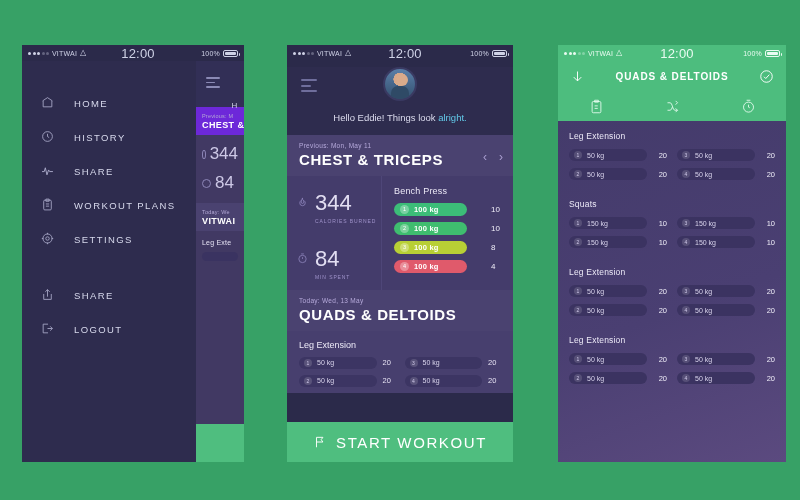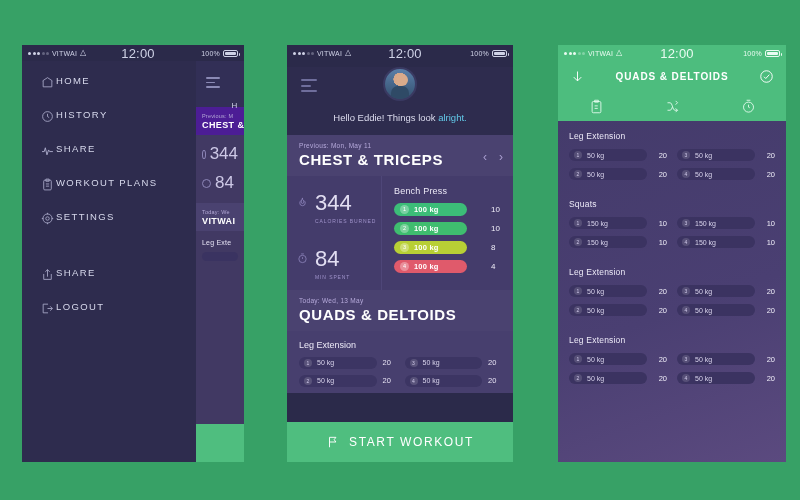--- a/index.html
+++ b/index.html
@@ -32,33 +32,33 @@
   .wifi{font-size:8px;line-height:1;}
   .sb-time{position:absolute;left:10px;right:0;text-align:center;font-size:13px;}
   .sb-right{margin-left:auto;display:flex;align-items:center;gap:3px;}
   .batt{width:15px;height:7px;border:1px solid currentColor;border-radius:2px;position:relative;box-sizing:border-box;padding:1px;}
   .batt:after{content:"";position:absolute;right:-3px;top:2px;width:1.5px;height:3px;background:currentColor;border-radius:0 1px 1px 0;}
   .batt i{display:block;height:100%;width:100%;background:currentColor;border-radius:1px;}
 
   
   .drawer{position:absolute;inset:16px 0 0 0;background:#2e2c4e;}
   .menu{padding:14px 0 0 18px;}
-  .mitem{display:flex;align-items:flex-start;height:34px;gap:2px;cursor:pointer;}
+  .mitem{display:flex;align-items:flex-end;height:34px;gap:20px;cursor:pointer;}
   .mitem .lbl{font-size:9.5px;letter-spacing:1.4px;color:#d7d9ec;}
   .mitem .ico{width:14px;height:14px;display:flex;align-items:center;justify-content:center;color:#a9a9c9;}
   .mitem .ico svg{width:13px;height:13px;display:block;}
   .menu-gap{height:22px;}
   
   .peek{position:absolute;top:16px;right:0;width:48px;bottom:0;background:#413963;overflow:hidden;}
   .peek-top{height:46px;background:#322f56;position:relative;}
   .peek-burger{position:absolute;left:10px;top:16px;}
   .peek-burger i{display:block;height:1.5px;background:#8b8ab5;border-radius:1px;margin-bottom:3px;}
   .peek-burger i:nth-child(1){width:14px}.peek-burger i:nth-child(2){width:9px}.peek-burger i:nth-child(3){width:14px}
   .peek-h{position:absolute;right:6px;top:40px;font-size:8px;color:#cfcfe6;letter-spacing:.6px;}
-  .peek-card{background:#4c1d95;padding:6px 6px 5px;}
+  .peek-card{background:#6d28d9;padding:6px 6px 5px;}
   .peek-small{font-size:5.5px;color:#b3a8d6;letter-spacing:.2px;}
   .peek-title{font-size:9px;color:#fff;font-weight:bold;letter-spacing:.4px;margin-top:1px;white-space:nowrap;}
   .peek-stat{display:flex;align-items:center;gap:4px;padding:9px 6px 0;}
   .peek-stat .num{font-size:17px;color:#cdc8e6;font-weight:300;}
   .peek-stat .dot{width:7px;height:7px;border-radius:50%;border:1px solid #8d86b8;}
   .peek-today{background:#4a4270;padding:6px 6px 5px;margin-top:10px;}
   .peek-ex{font-size:7px;color:#e6e3f4;padding:8px 6px 0;letter-spacing:.2px;}
   .peek-row{display:flex;align-items:center;gap:4px;padding:6px 6px 0;}
   .peek-pill{height:9px;flex:1;border-radius:6px;background:#3a3361;}
   .peek-green{position:absolute;left:0;right:0;height:52px;background:#4fbe7f;bottom:0;top:363px;}
@@ -101,21 +101,21 @@
   .c-list{background:#473f6e;padding:9px 12px 0;}
   .tl-name{font-size:9px;color:#ece9f7;margin-bottom:7px;}
   .tl-grid{display:flex;gap:9px;}
   .tl-col{flex:1;}
   .tl-row{display:flex;align-items:center;gap:6px;margin-bottom:6px;}
   .tl-pill{flex:1;height:12px;border-radius:7px;background:#3c3563;display:flex;align-items:center;gap:5px;padding:0 5px;box-sizing:border-box;}
   .tl-pill .n{width:8px;height:8px;border-radius:50%;background:rgba(255,255,255,.15);color:#cfc8e8;font-size:5px;display:flex;align-items:center;justify-content:center;}
   .tl-pill .w{font-size:7px;color:#d9d4ec;}
   .tl-reps{font-size:7.5px;color:#e6e2f3;width:13px;}
   .startbtn{position:absolute;left:0;right:0;bottom:0;height:40px;background:#4fbe7f;display:flex;align-items:center;justify-content:center;gap:9px;cursor:pointer;}
-  .startbtn .lbl{font-size:12px;color:#fff;letter-spacing:1.6px;}
+  .startbtn .lbl{font-size:15px;color:#fff;letter-spacing:1.6px;}
   .startbtn svg{width:14px;height:14px;display:block;}
 
   
   .r-head{background:#4dbd7e;}
   .r-bar{height:30px;display:flex;align-items:center;padding:0 12px;position:relative;}
   .r-title{position:absolute;left:0;right:0;text-align:center;font-size:10px;color:#fff;letter-spacing:.9px;font-weight:bold;}
   .r-bar svg{width:15px;height:15px;display:block;position:relative;z-index:2;}
   .r-bar .right{margin-left:auto;}
   .r-tabs{height:30px;display:flex;align-items:center;}
   .r-tab{flex:1;display:flex;align-items:center;justify-content:center;cursor:pointer;}

